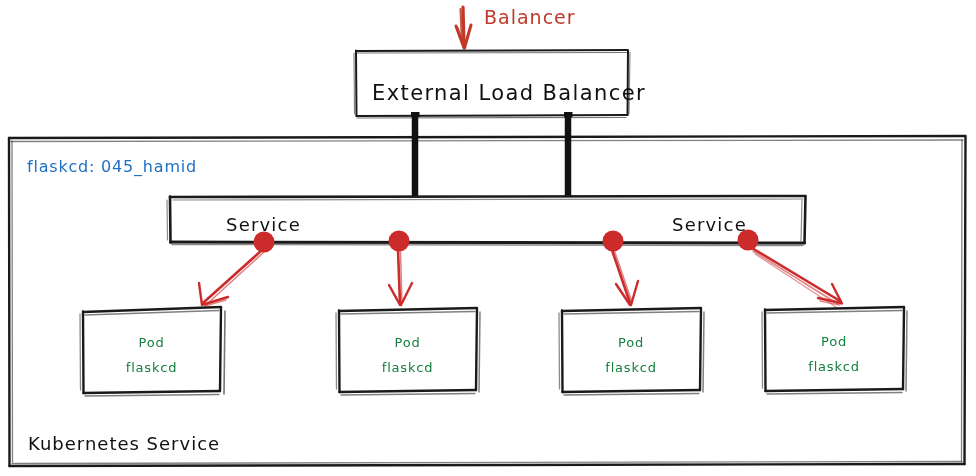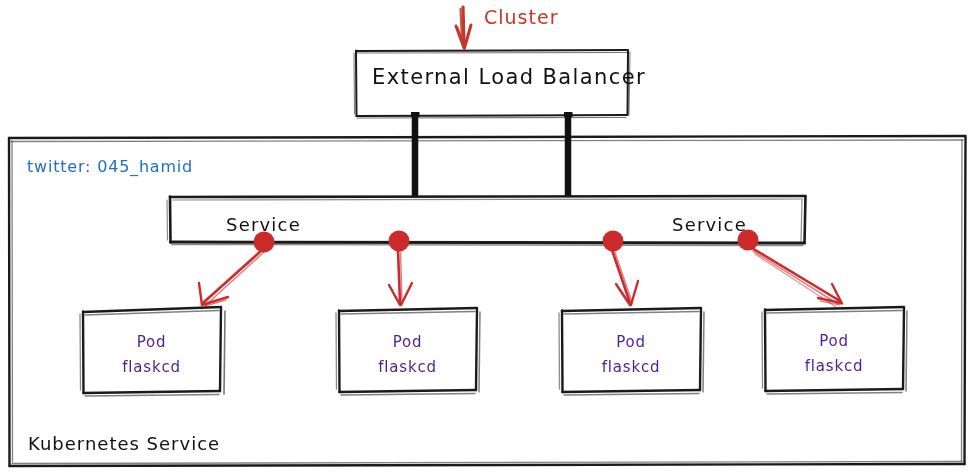--- a/index.html
+++ b/index.html
@@ -34,21 +34,21 @@
   }
   .lbl-traffic {
     left: 484px;
     top: 6px;
     font-size: 19px;
     color: #c0392b;
     letter-spacing: 1px;
   }
   .lbl-lb {
     left: 372px;
-    top: 65px;
+    top: 81px;
     font-size: 21px;
     letter-spacing: 1.4px;
   }
   .lbl-twitter {
     left: 27px;
     top: 157px;
     font-size: 16px;
     color: #1f6fc4;
     letter-spacing: 0.8px;
   }
@@ -61,23 +61,23 @@
   .lbl-svc-2 { left: 672px; }
   .lbl-cluster {
     left: 28px;
     top: 433px;
     font-size: 18px;
     letter-spacing: 1px;
   }
   .pod-text {
     position: absolute;
     text-align: center;
-    font-size: 15px;
+    font-size: 13px;
     line-height: 25px;
-    color: #4c1d95;
+    color: #15803d;
     letter-spacing: 0.8px;
     user-select: none;
   }
   .pod-text span { display: block; }
 </style>
 </head>
 <body>
 
 <div id="canvas">
 
@@ -222,25 +222,25 @@
         <path d="M904 307.5 L903 389" stroke-width="2.4"></path>
         <path d="M907 311 L906 391" stroke-width="1.5" opacity="0.55"></path>
         <path d="M903 389 L765.5 391" stroke-width="2.4"></path>
         <path d="M767 394 L902 392.5" stroke-width="1.4" opacity="0.55"></path>
         <path d="M765.5 391 L765 309.5" stroke-width="2.4"></path>
         <path d="M762.5 388 L762 312" stroke-width="1.3" opacity="0.5"></path>
       </g>
     </g>
   </svg>
 
-  <div class="label lbl-traffic">Cluster</div>
+  <div class="label lbl-traffic">Balancer</div>
 
   <div class="label lbl-lb">External Load Balancer</div>
 
-  <div class="label lbl-twitter">twitter: 045_hamid</div>
+  <div class="label lbl-twitter">flaskcd: 045_hamid</div>
 
   <div class="label lbl-svc lbl-svc-1">Service</div>
 
   <div class="label lbl-svc lbl-svc-2">Service</div>
 
   <div class="pod-text" style="left:83px; top:330px; width:137px;">
     <span>Pod</span>
     <span>flaskcd</span>
   </div>
 

